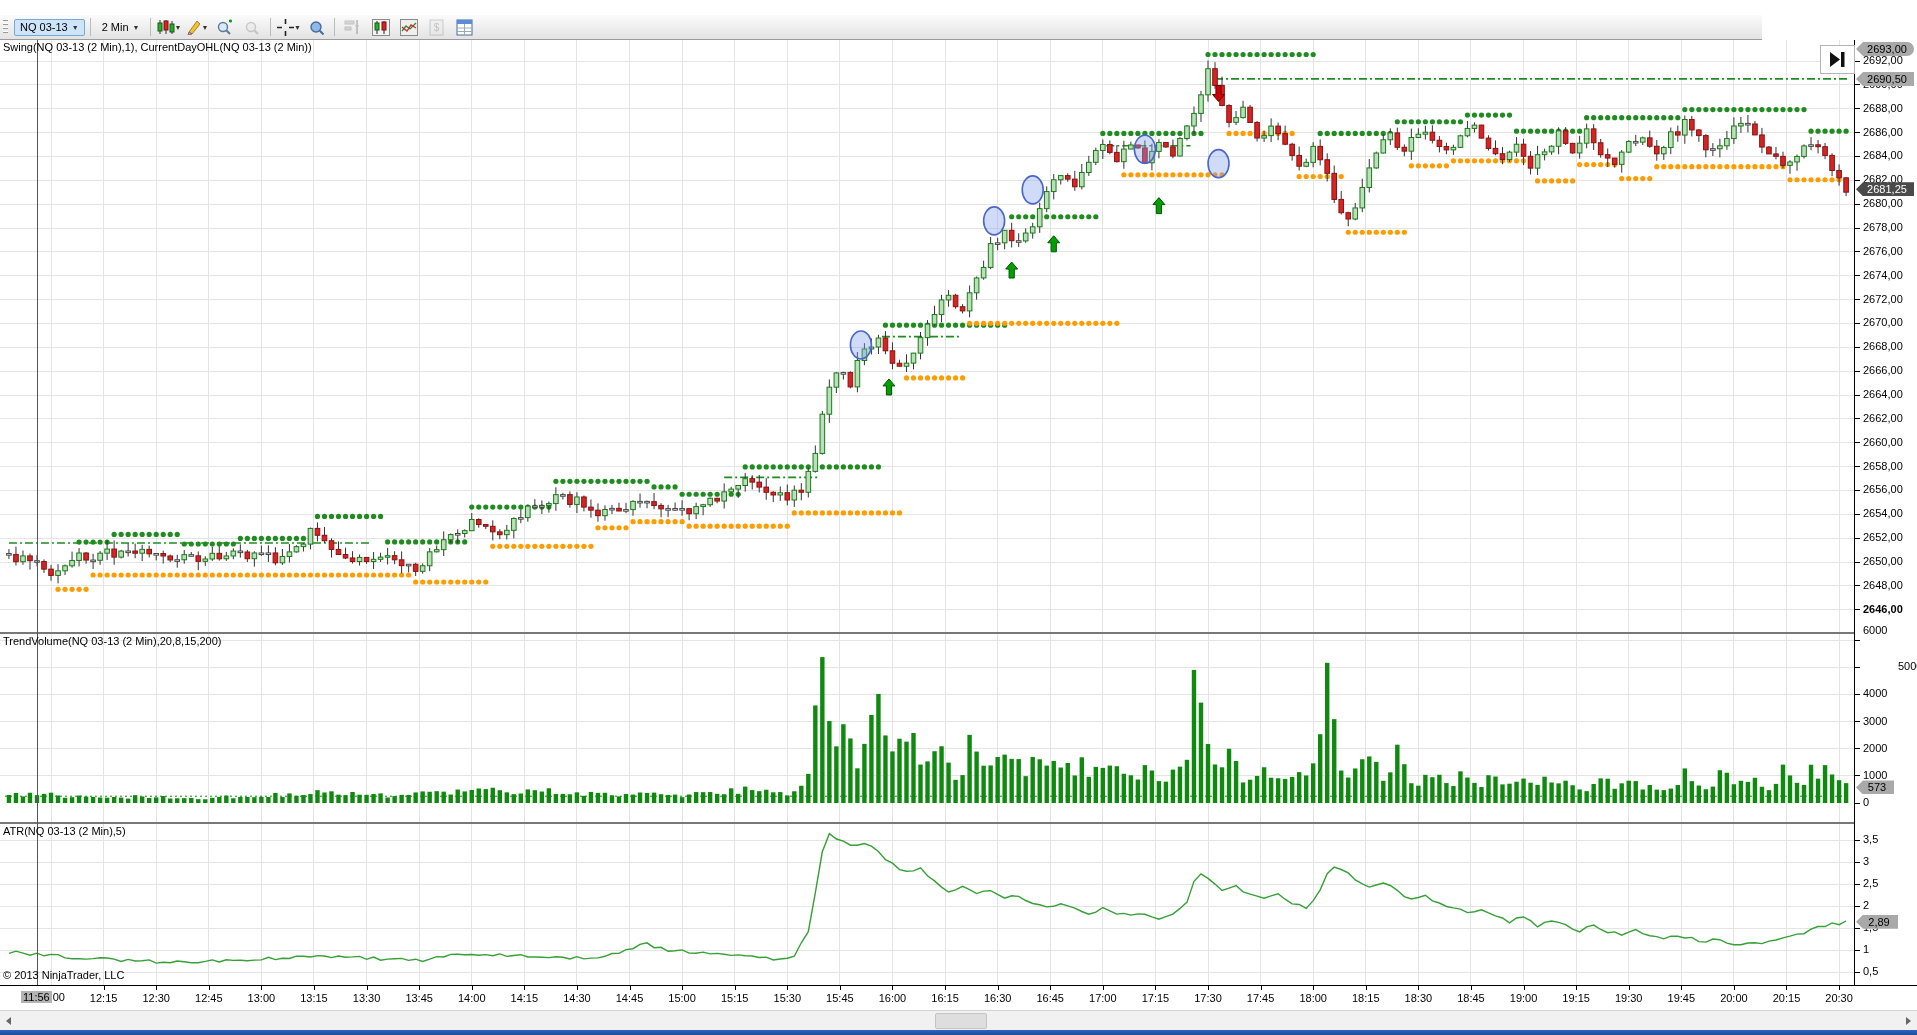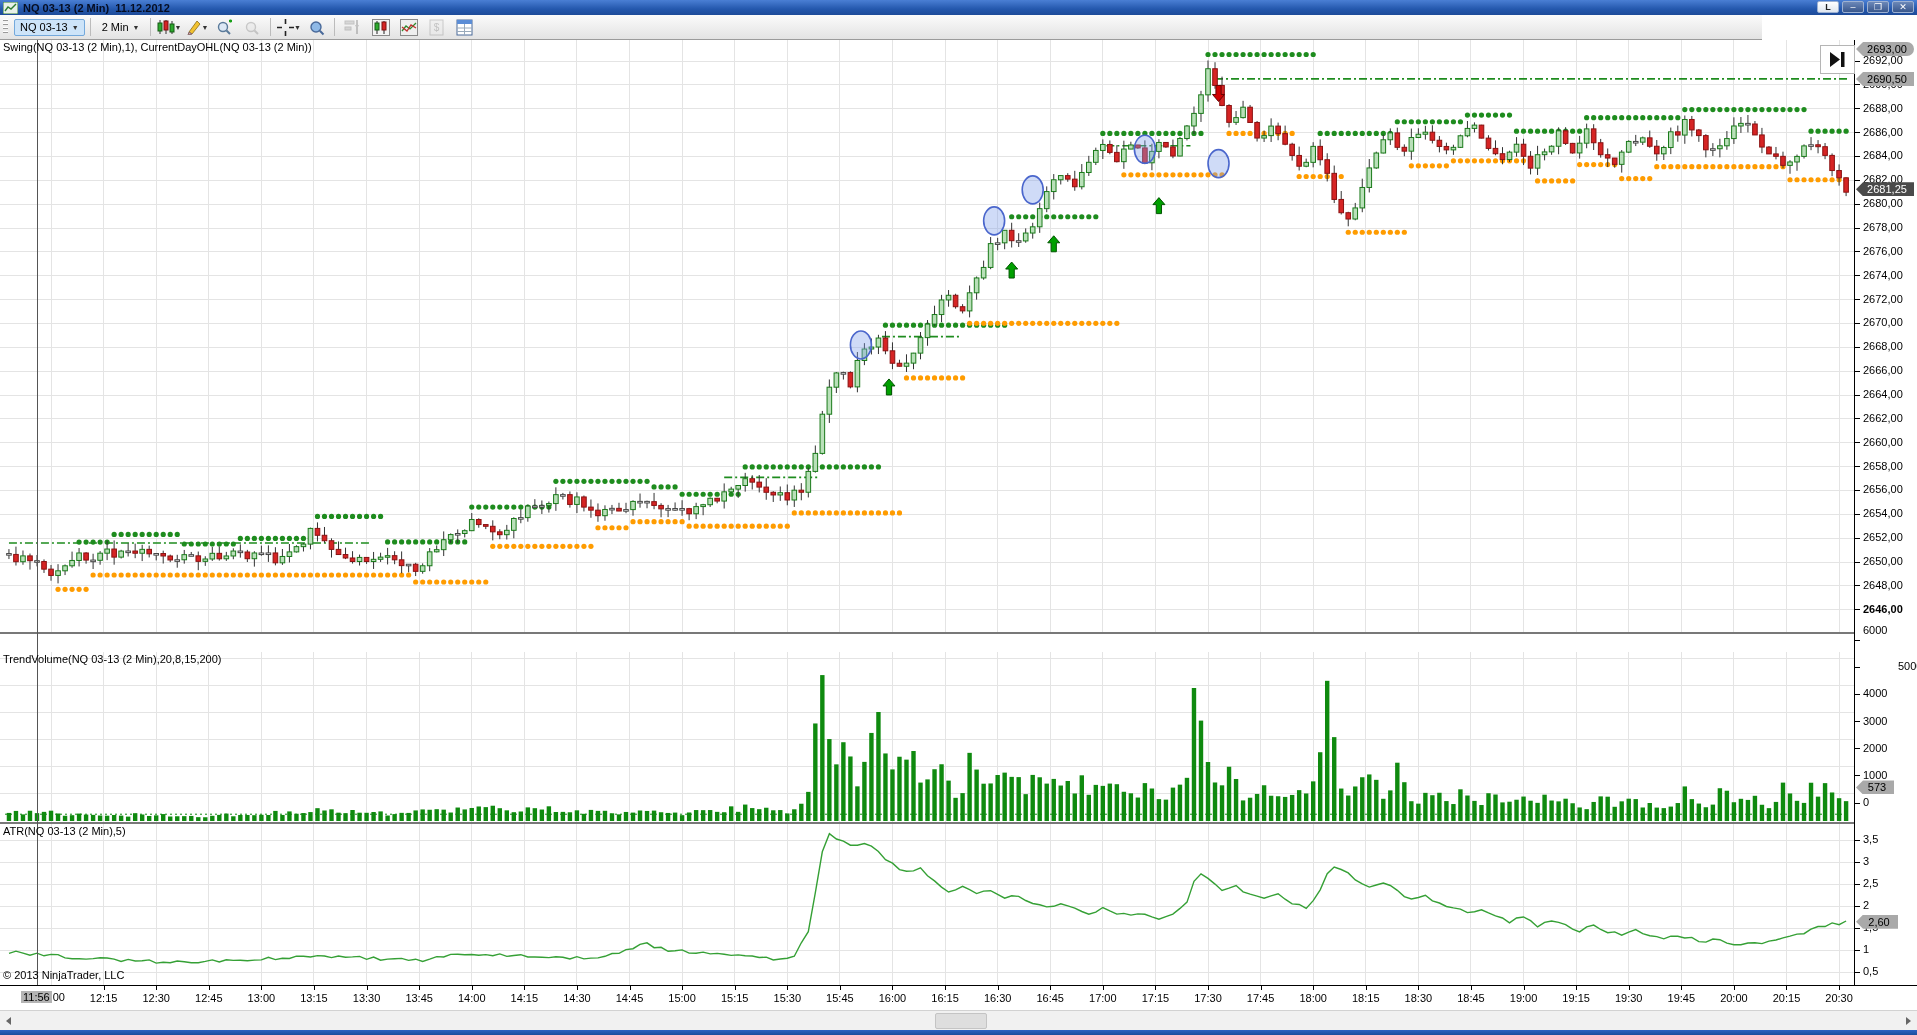--- a/index.html
+++ b/index.html
@@ -24,21 +24,21 @@
   .caret{font-size:7px;color:#333;line-height:7px;}
   .tsep{width:1px;height:18px;background:#bcbcbc;margin:0 2px;}
   .tbtn{width:25px;height:21px;display:flex;align-items:center;justify-content:center;border-radius:2px;}
   .tbtn.disabled{opacity:.38;filter:grayscale(.9);}
 
   
   .panel{position:absolute;left:0;width:1854px;background:#fff;overflow:hidden;}
   .panel .plabel{position:absolute;top:1px;left:3px;font-size:11px;color:#000;z-index:5;white-space:pre;}
   .panel svg{position:absolute;top:0;left:0;}
   #p-price{top:40px;height:592px;}
-  #p-vol{top:652px;height:226px;text-decoration:underline;}
+  #p-vol{top:634px;height:226px;text-decoration:underline;}
   #p-atr{top:824px;height:161px;}
   .hsep{position:absolute;left:0;width:1917px;height:2px;background:#787878;}
   #sep1{top:632px;} #sep2{top:822px;}
 
   
   .axis-col{position:absolute;top:40px;left:1854px;width:63px;height:945px;border-left:1px solid #000;box-sizing:border-box;background:#fff;}
   .alabel{position:absolute;left:8px;font-size:11px;color:#000;white-space:nowrap;}
   .atick{position:absolute;left:0;width:5px;height:1px;background:#000;}
   .atag{position:absolute;left:1px;height:14px;line-height:14px;font-size:11px;text-align:center;
     clip-path:polygon(0 50%,7px 0,100% 0,100% 100%,7px 100%);padding-left:4px;box-sizing:border-box;}
@@ -64,35 +64,20 @@
   .tri-l{width:0;height:0;border-top:4px solid transparent;border-bottom:4px solid transparent;border-right:5px solid #666;}
   .tri-r{width:0;height:0;border-top:4px solid transparent;border-bottom:4px solid transparent;border-left:5px solid #666;}
   .sthumb{position:absolute;top:2px;left:935px;width:52px;height:16px;background:#dedede;border:1px solid #c4c4c4;border-radius:2px;box-sizing:border-box;}
   .frame-bottom{position:absolute;top:1030px;left:0;width:1917px;height:5px;background:linear-gradient(#2f63c2,#1c4c9c);}
 </style>
 </head>
 <body>
 
 <div class="window">
 
-  <div class="titlebar">
-    <span style="display:inline-flex;">
-      <svg width="15" height="12" viewBox="0 0 15 12">
-          <rect x="0" y="0" width="15" height="12" fill="#e8f0e8" stroke="#2e7d32"></rect>
-          <polyline points="2,9 5,5 8,7 13,2" fill="none" stroke="#2e7d32" stroke-width="1.4"></polyline>
-        </svg>
-    </span>
-    <span class="title">NQ 03-13 (2 Min)  11.12.2012</span>
-    <div class="win-buttons">
-      <div class="win-btn link">L</div>
-      <div class="win-btn">–</div>
-      <div class="win-btn">❐</div>
-      <div class="win-btn">✕</div>
-    </div>
-  </div>
 
   <div class="toolbar">
     <div class="grip"></div>
     <div class="combo instrument">
       <span>NQ 03-13</span>
       <span class="caret">▼</span>
     </div>
     <div class="tsep"></div>
     <div class="combo">
       <span>2 Min</span>
@@ -1743,21 +1728,21 @@
       <div class="atick" style="top: 887.5px;"></div>
       <div class="alabel" style="top: 881px;">1,5</div>
       <div class="atick" style="top: 909.5px;"></div>
       <div class="alabel" style="top: 903px;">1</div>
       <div class="atick" style="top: 931.5px;"></div>
       <div class="alabel" style="top: 925px;">0,5</div>
       <div class="atag light" style="top: 2.07px; width: 58px; border-radius: 7px;">2693,00</div>
       <div class="atag light" style="top: 31.895px; width: 58px;">2690,50</div>
       <div class="atag dark" style="top: 142.248px; width: 58px;">2681,25</div>
       <div class="atag light" style="top: 740.433px; width: 38px;">573</div>
-      <div class="atag light" style="top: 874.84px; width: 42px;">2,60</div>
+      <div class="atag light" style="top: 874.84px; width: 42px;">2,89</div>
     </div>
 
   <div class="copyright">© 2013 NinjaTrader, LLC</div>
 
   <div class="xaxis" id="xaxis">
       <div class="xtick" style="left: 103.614px;"></div>
       <div class="xlabel" style="left: 83.614px;">12:15</div>
       <div class="xtick" style="left: 156.204px;"></div>
       <div class="xlabel" style="left: 136.204px;">12:30</div>
       <div class="xtick" style="left: 208.794px;"></div>

